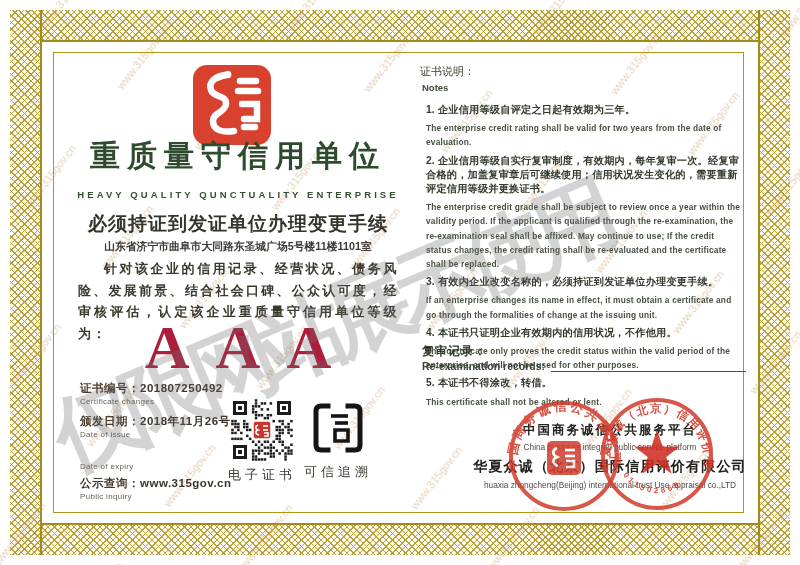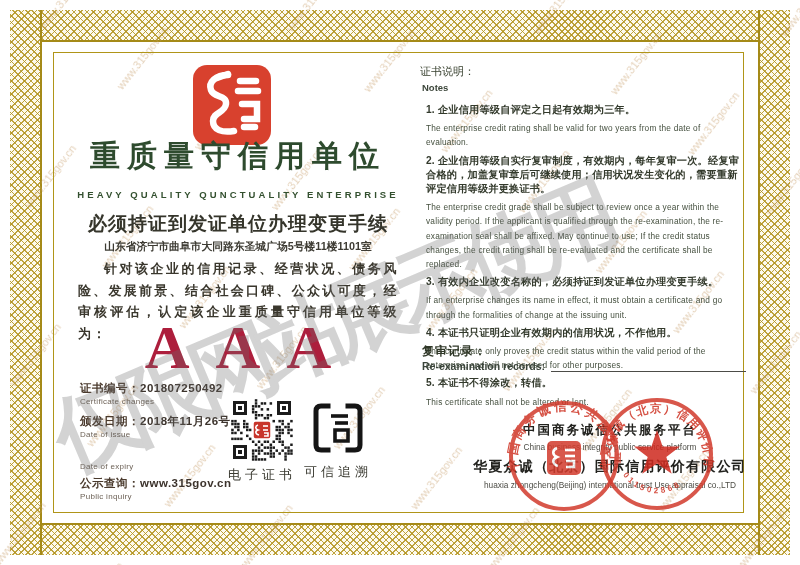--- a/index.html
+++ b/index.html
@@ -40,21 +40,21 @@
   .fld{left:80px;font-size:11.5px;font-weight:bold;color:#4a3a2d;letter-spacing:.5px;}
   .fld .val{color:#3c332c;margin-top:48px;}
   .sub{left:80px;font-size:8px;color:#6d6257;letter-spacing:.3px;}
   .cap{font-size:13px;font-weight:normal;color:#3b3b32;letter-spacing:4px;text-align:center;}
   
   .notes-h-zh{left:408px;top:64px;font-size:11px;font-weight:normal;color:#37402e;margin-left:12px;}
   .notes-h-en{left:422px;top:82px;font-size:9.5px;font-weight:bold;color:#3c463a;}
   .notes{left:422px;top:99px;width:324px;}
   .notes p{margin:4px;}
   .n-zh{font-size:10.2px;font-weight:bold;color:#333a2c;line-height:14.2px;letter-spacing:.2px;}
-  .n-en{font-size:8.3px;font-weight:normal;color:#45503f;line-height:14.2px;letter-spacing:.2px;}
+  .n-en{font-size:8.3px;font-weight:bold;color:#45503f;line-height:14.2px;letter-spacing:.2px;}
   .review-zh{left:422px;top:343px;font-size:12px;font-weight:bold;color:#303828;letter-spacing:1px;}
   .review-row{left:422px;top:359px;width:324px;display:flex;align-items:flex-end;justify-content:flex-end;}
   .review-en{font-size:10.5px;font-weight:bold;color:#3a443a;white-space:nowrap;}
   .review-line{flex:1;border-bottom:1.3px solid #4c4c48;margin-left:6px;height:12px;}
   .issuer{left:462px;top:422px;width:296px;text-align:center;z-index:3;}
   .iss-p-zh{font-size:12.5px;font-weight:bold;color:#22221e;letter-spacing:2px;margin:0;}
   .iss-p-en{font-size:8.3px;color:#4d4d46;margin:3px 0 6px 0;}
   .iss-c-zh{font-size:14px;font-weight:bold;color:#22221e;letter-spacing:1.2px;margin:2px 0 0 0;}
   .iss-c-en{font-size:8.3px;color:#4d4d46;margin:4px 0 0 0;}
   .seal{position:absolute;z-index:4;opacity:.86;}

